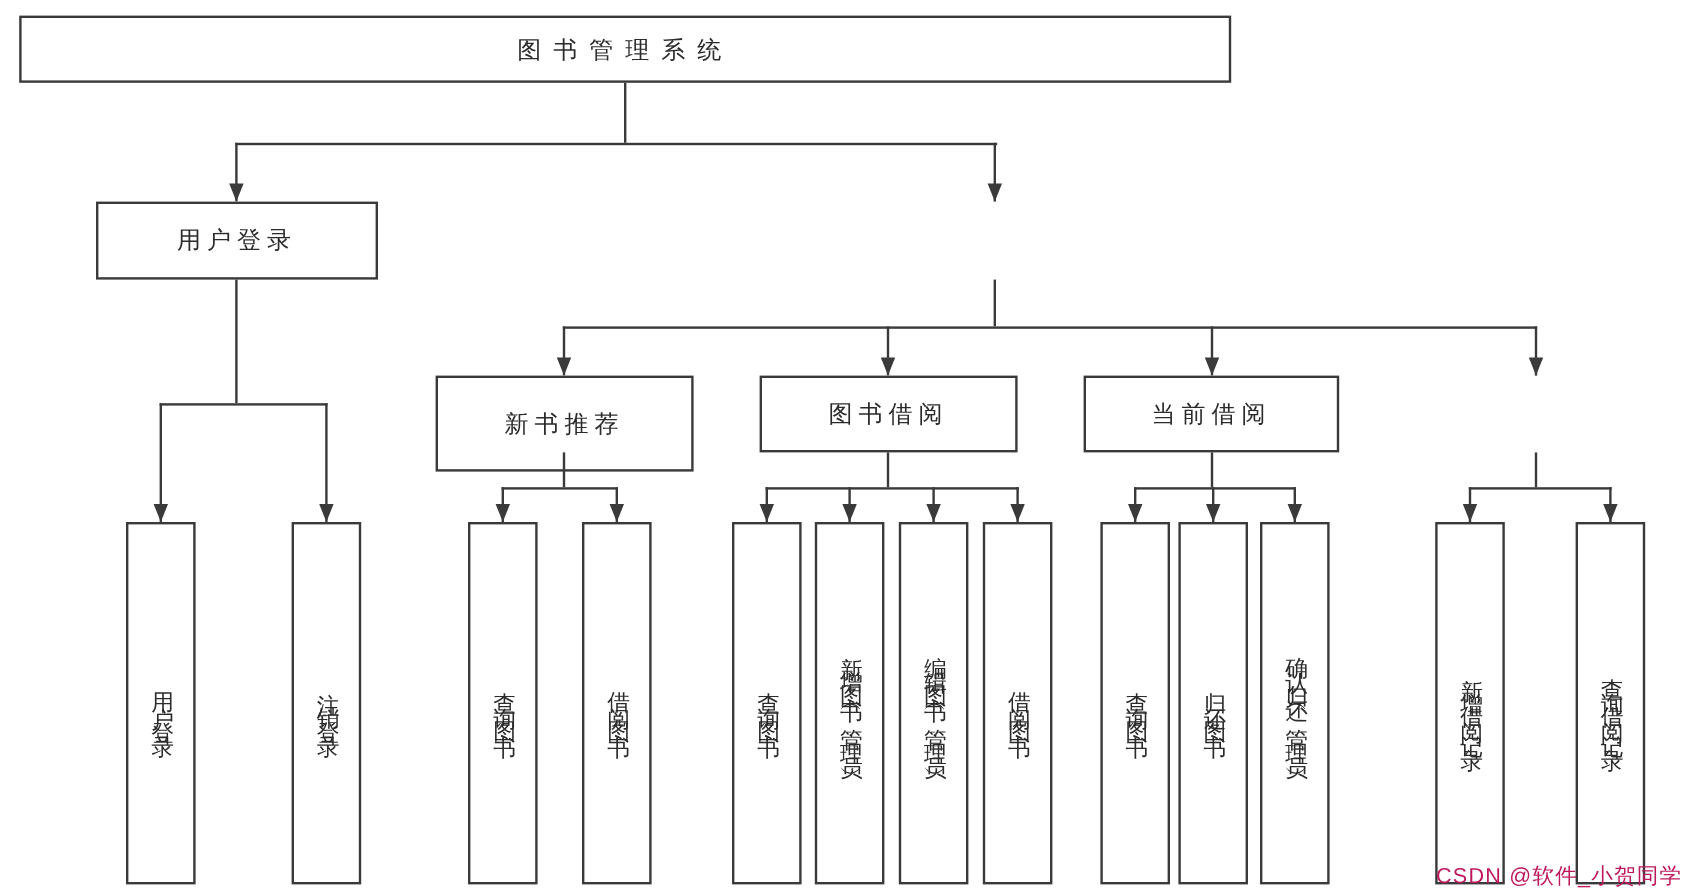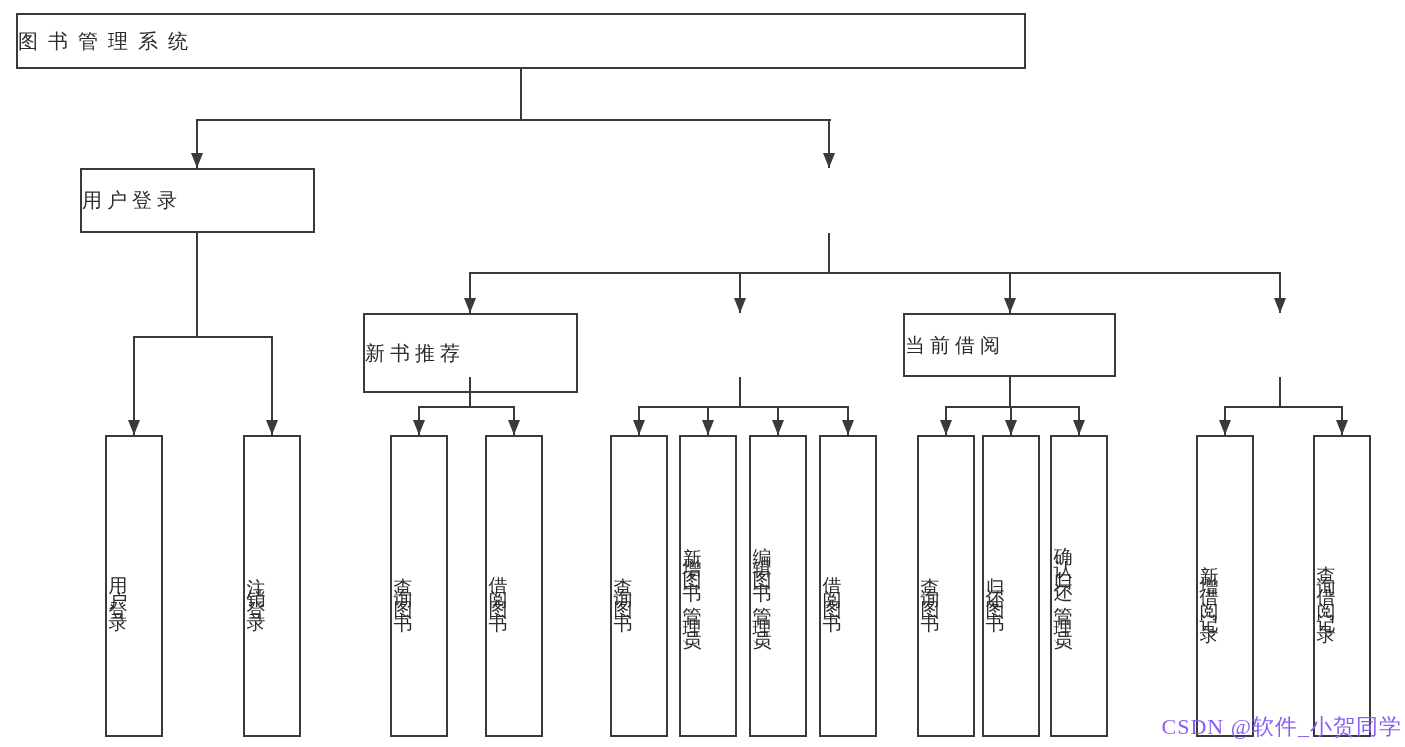--- a/index.html
+++ b/index.html
@@ -4,39 +4,39 @@
 <title>diagram</title>
 <style>
   html,body { margin:0; padding:0; background:#ffffff; }
   .canvas {
     position:relative; width:1405px; height:747px; background:#ffffff;
     font-family:"Liberation Sans","DejaVu Sans",sans-serif; overflow:hidden;
     color:#2b2b2b;
   }
   .node {
     position:absolute; background:#ffffff; border:2.5px solid #3a3a3a;
-    box-sizing:border-box; display:flex; align-items:center; 
+    box-sizing:border-box; display:flex; align-items:center; justify-content:center;
   }
   .node.h { font-size:20px; letter-spacing:5px; }
   .node.root { font-size:20px; letter-spacing:10px; }
   .node.v span {
     writing-mode:vertical-rl; text-orientation:mixed;
     font-size:19px; letter-spacing:12px; line-height:1.1;
   }
   .hline { position:absolute; height:2px; background:#3a3a3a; }
   .vline { position:absolute; width:2px; background:#3a3a3a; }
   .arrow { position:absolute; width:2px; background:#3a3a3a; }
   .arrow::after {
     content:""; position:absolute; bottom:0; left:-5px; width:0; height:0;
     border-left:6px solid transparent; border-right:6px solid transparent;
     border-top:15px solid #3a3a3a;
   }
   .watermark {
-    position:absolute; right:3px; bottom:5px; color:#8b5cf6;
-    font-size:22px; letter-spacing:1px; white-space:nowrap;font-family:Liberation Serif, serif;
+    position:absolute; right:3px; bottom:5px; color:#be185d;
+    font-size:18px; letter-spacing:1px; white-space:nowrap;
   }
 </style>
 </head>
 <body>
 
 <div class="canvas">
 
   <div class="node h root" style="left:16px;top:13px;width:1010px;height:56px">
     <span>图书管理系统</span>
   </div>
@@ -57,20 +57,23 @@
 
   <div class="vline" style="left:828px;top:233px;height:39px"></div>
   <div class="hline" style="left:469px;top:272px;width:812px"></div>
   <div class="arrow" style="left:469px;top:272px;height:41px"></div>
   <div class="arrow" style="left:739px;top:272px;height:41px"></div>
   <div class="arrow" style="left:1009px;top:272px;height:41px"></div>
   <div class="arrow" style="left:1279px;top:272px;height:41px"></div>
 
   <div class="node h" style="left:363px;top:313px;width:215px;height:80px">
     <span>新书推荐</span>
+  </div>
+  <div class="node h" style="left:633px;top:313px;width:215px;height:64px">
+    <span>图书借阅</span>
   </div>
   <div class="node h" style="left:903px;top:313px;width:213px;height:64px">
     <span>当前借阅</span>
   </div>
 
   <div class="vline" style="left:469px;top:377px;height:29px"></div>
   <div class="hline" style="left:418px;top:406px;width:97px"></div>
   <div class="arrow" style="left:418px;top:406px;height:29px"></div>
   <div class="arrow" style="left:513px;top:406px;height:29px"></div>
 

